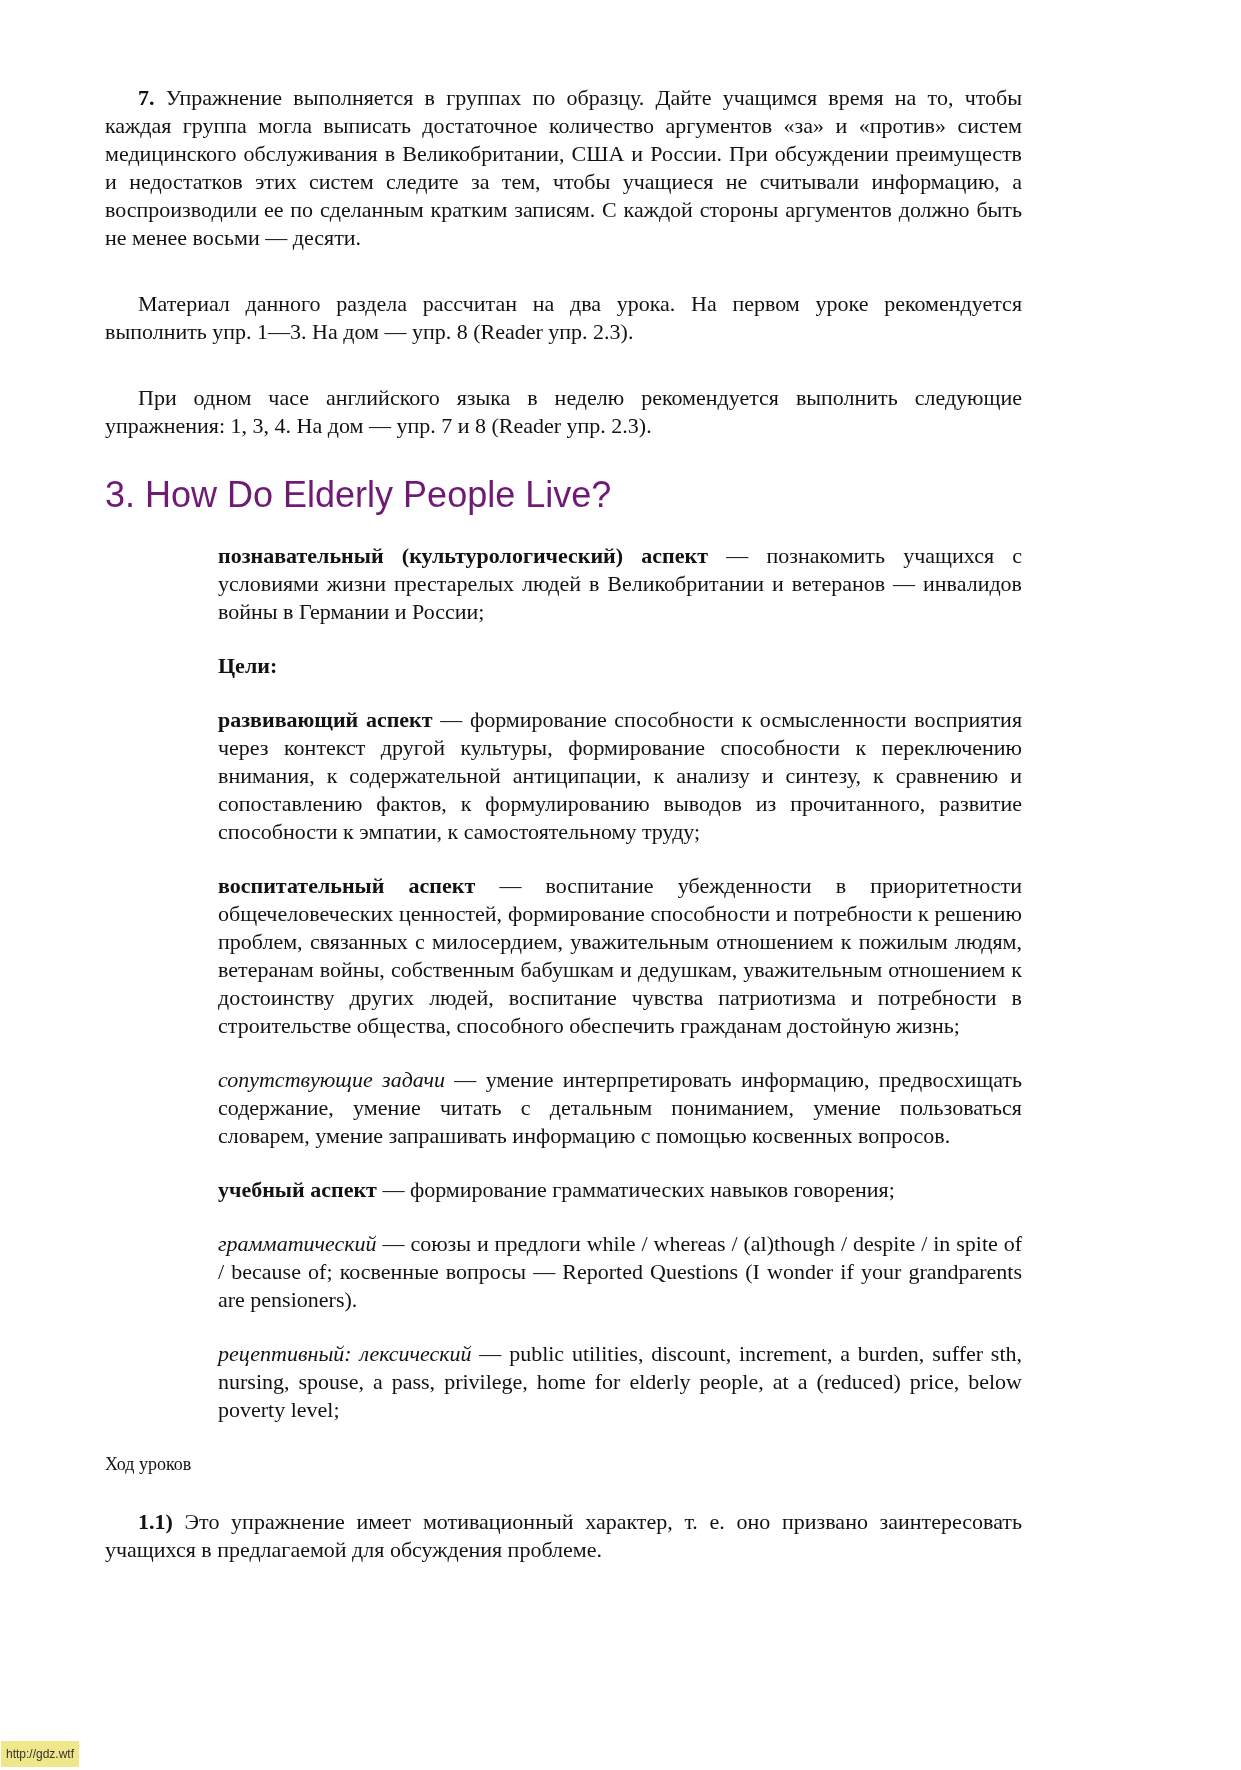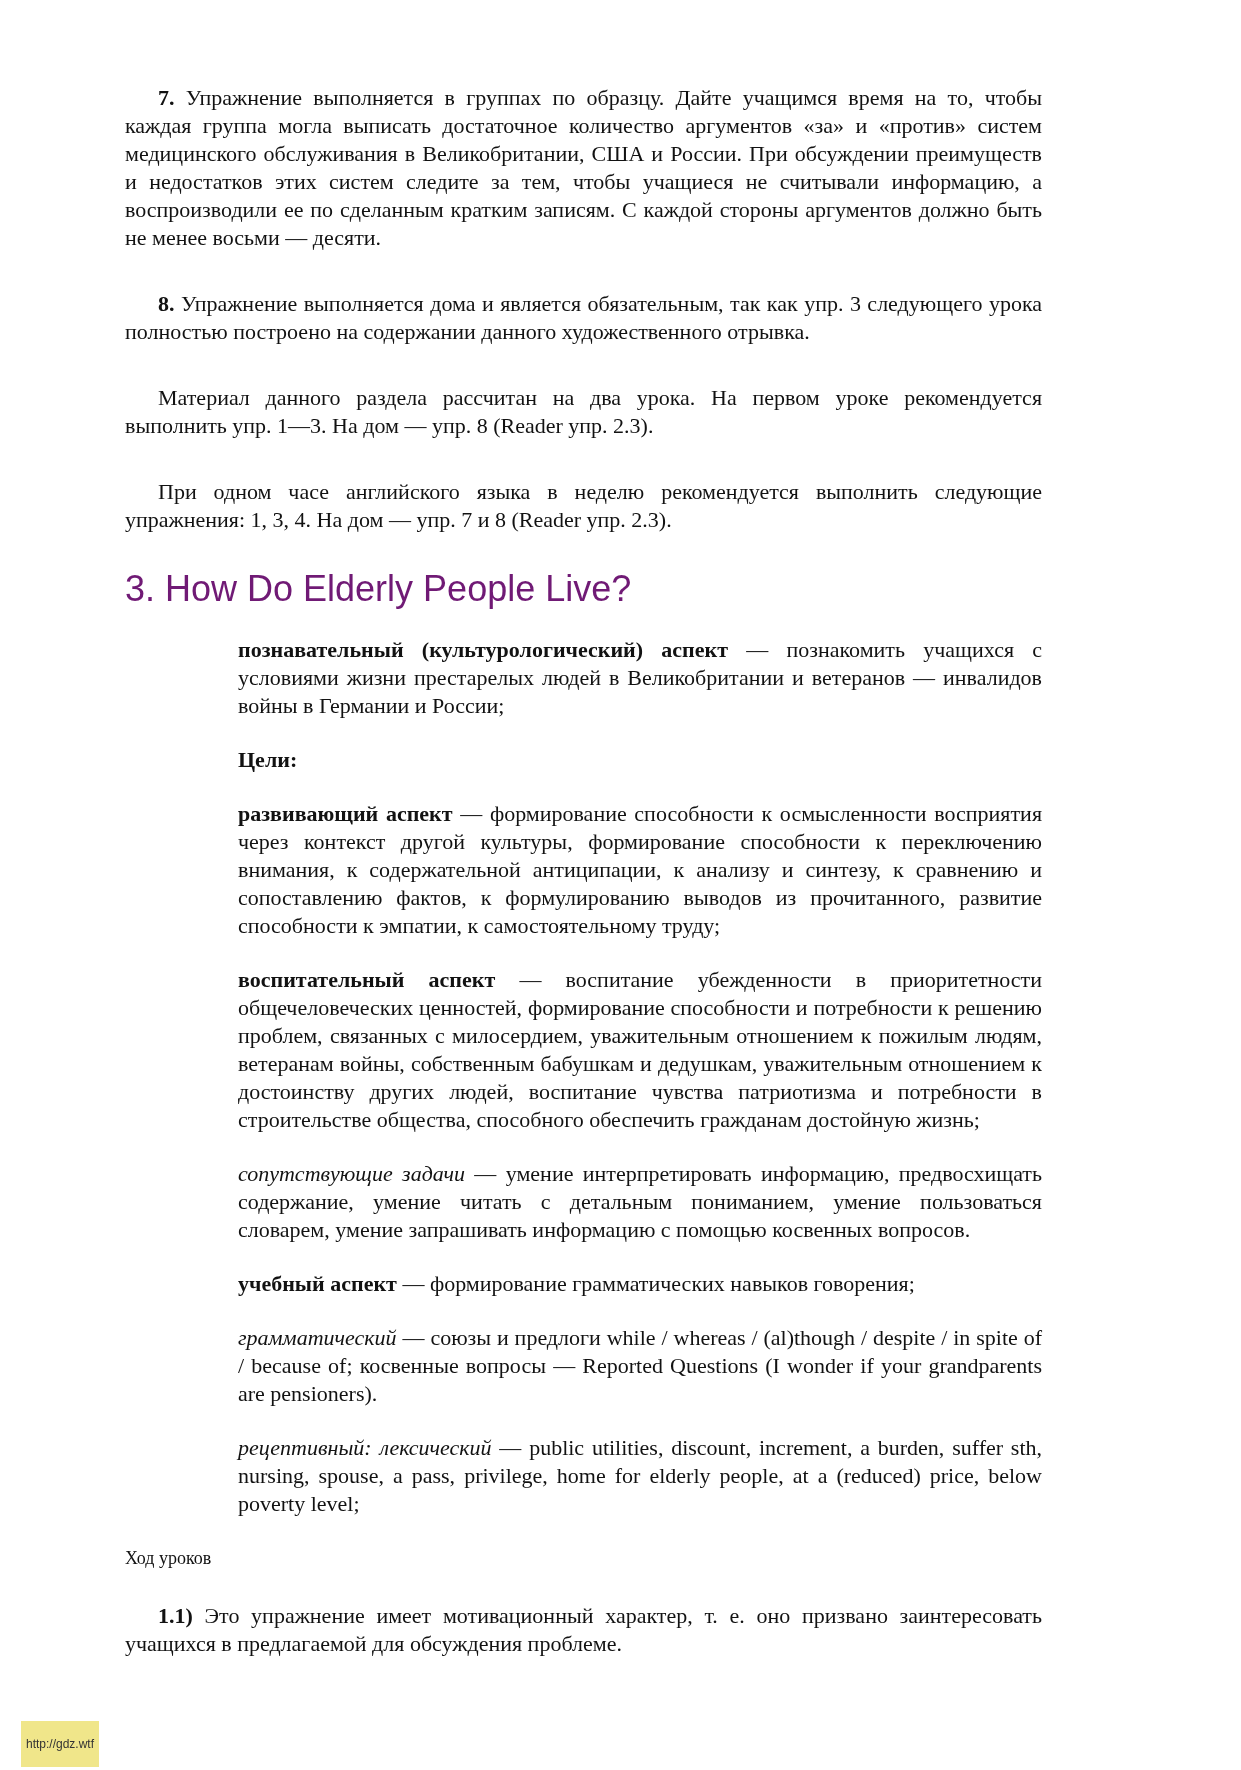--- a/index.html
+++ b/index.html
@@ -9,21 +9,20 @@
     background: #ffffff;
     position: relative;
     font-family: "Liberation Serif", "DejaVu Serif", serif;
     color: #121212;
     overflow: hidden;
   }
   .page {
     position: absolute;
     inset: 0;
     background: #ffffff;
-    margin-left: 20px;
   }
   .content {
     position: absolute;
     left: 105px;
     top: 84px;
     width: 917px;
   }
   p {
     margin: 0 0 26px 0;
     font-size: 22px;
@@ -59,32 +58,31 @@
   }
   .watermark {
     position: absolute;
     left: 1px;
     bottom: 3px;
     background: #f0e68a;
     font-family: "Liberation Sans", "DejaVu Sans", sans-serif;
     font-size: 12px;
     line-height: 14px;
     color: #333333;
-    padding: 16px 5px;
+    padding: 6px 5px;
   }
 </style>
 </head>
 <body>
 
 <div class="page">
   <div class="content">
 
     <p class="intro"><span class="num">7.</span> <span>Упражнение выполняется в группах по образцу. Дайте учащимся время на то, чтобы каждая группа могла выписать достаточное количество аргументов «за» и «против» систем медицинского обслуживания в Великобритании, США и России. При обсуждении преимуществ и недостатков этих систем следите за тем, чтобы учащиеся не считывали информацию, а воспроизводили ее по сделанным кратким записям. С каждой стороны аргументов должно быть не менее восьми — десяти.</span></p>
 
-    <p class="intro"><span class="num">8.</span> <span>Упражнение выполняется дома и является обязательным, так как упр. 3 следующего урока полностью построено на содержании данного художественного отрывка.</span></p>
 
     <p class="intro">Материал данного раздела рассчитан на два урока. На первом уроке рекомендуется выполнить упр. 1—3. На дом — упр. 8 (Reader упр. 2.3).</p>
 
     <p class="intro">При одном часе английского языка в неделю рекомендуется выполнить следующие упражнения: 1, 3, 4. На дом — упр. 7 и 8 (Reader упр. 2.3).</p>
 
     <h1 class="section-heading">3. How Do Elderly People Live?</h1>
 
     <p class="inset"><span class="lead-bold">познавательный (культурологический) аспект</span> <span>— познакомить учащихся с условиями жизни престарелых людей в Великобритании и ветеранов — инвалидов войны в Германии и России;</span></p>
 
     <p class="inset label-bold">Цели:</p>

